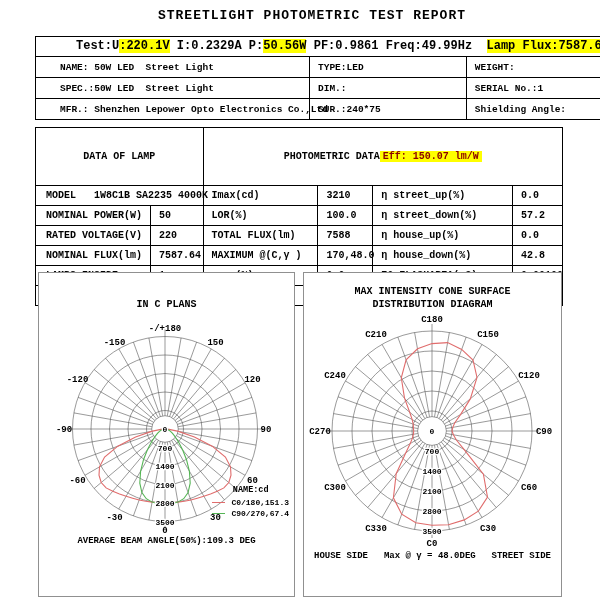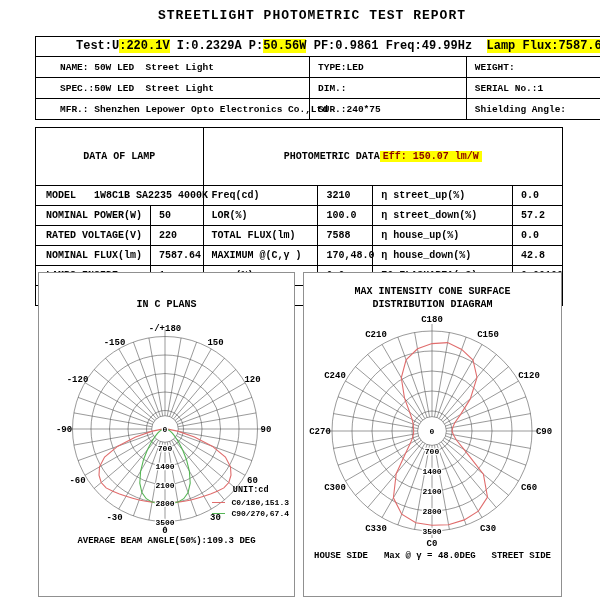--- a/index.html
+++ b/index.html
@@ -93,21 +93,21 @@
       <th colspan="2">DATA OF LAMP</th>
       <th colspan="4">
         <div class="hdr-flex">
           <span>PHOTOMETRIC DATA</span>
           <span class="eff">Eff: 150.07 lm/W</span>
         </div>
       </th>
     </tr>
     <tr>
       <td colspan="2" class="lab1">MODEL   1W8C1B SA2235 4000K</td>
-      <td>Freq(cd)</td>
+      <td>Imax(cd)</td>
       <td>3210</td>
       <td>η street_up(%)</td>
       <td>0.0</td>
     </tr>
     <tr>
       <td class="lab1">NOMINAL POWER(W)</td>
       <td>50</td>
       <td>LOR(%)</td>
       <td>100.0</td>
       <td>η street_down(%)</td>
@@ -214,21 +214,21 @@
           <text x="25.0" y="159.0" text-anchor="middle">-90</text>
           <text x="227.0" y="159.0" text-anchor="middle">90</text>
           <text x="38.5" y="209.5" text-anchor="middle">-60</text>
           <text x="213.5" y="209.5" text-anchor="middle">60</text>
           <text x="75.5" y="246.5" text-anchor="middle">-30</text>
           <text x="176.5" y="246.5" text-anchor="middle">30</text>
           <text x="126.0" y="260.0" text-anchor="middle">0</text>
         </g>
       </svg>
     <div class="legend">
-      <div class="legend-unit">UNIT:cd</div>
+      <div class="legend-unit">NAME:cd</div>
       <div class="legend-row">
           <span class="dash red"></span>
           <span>C0/180,151.3</span>
         </div>
       <div class="legend-row">
           <span class="dash green"></span>
           <span>C90/270,67.4</span>
         </div>
     </div>
     <div class="caption">AVERAGE BEAM ANGLE(50%):109.3 DEG</div>

